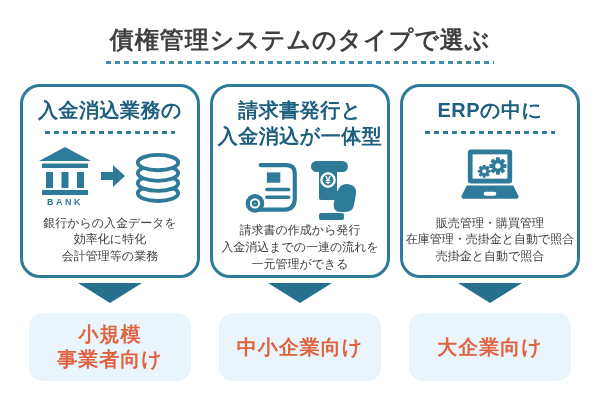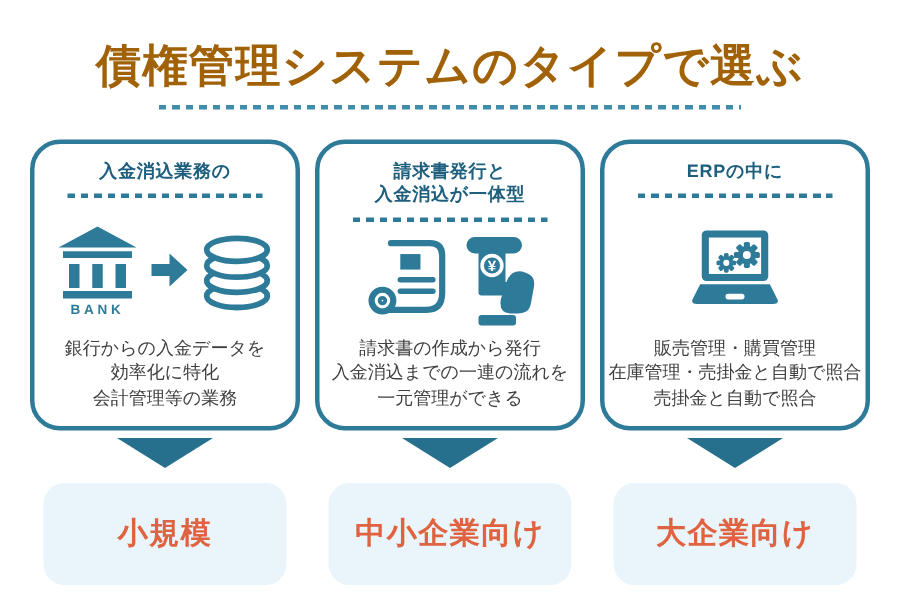--- a/index.html
+++ b/index.html
@@ -5,38 +5,38 @@
   * { margin:0; padding:0; box-sizing:border-box; }
   body { background:#fff; font-family:"Liberation Sans","DejaVu Sans",sans-serif; }
   .canvas{
     width:600px; height:400px; background:#ffffff; overflow:hidden;
     position:relative; margin:0 auto;
   }
   
   .header{ padding-top:24px; text-align:center; }
   .page-title{
     display:inline-block;
-    font-size:30px; font-weight:bold; letter-spacing:1px;
-    color:#a16207;
+    font-size:24px; font-weight:bold; letter-spacing:1px;
+    color:#404040;
   }
   .title-underline{
     width:388px; height:3px; margin:5px auto 0;
     background:repeating-linear-gradient(90deg,#3f8cab 0 5px,transparent 5px 9px);
   }
   
   .cols{ display:flex; justify-content:space-between; padding:0 20px; margin-top:20px; }
   .col{ width:180px; display:flex; flex-direction:column; align-items:center; }
   .card{
     width:180px; height:194px;
     border:3px solid #2e7b99; border-radius:20px; background:#fff;
     display:flex; flex-direction:column; align-items:center;
     padding-top:11px;
   }
   .card-title{
-    font-size:12px; font-weight:bold; color:#1e5f7e;
+    font-size:20px; font-weight:bold; color:#1e5f7e;
     line-height:1.28; text-align:center; letter-spacing:0.5px;
   }
   .card-divider{
     width:130px; height:3px; margin:7px auto 4px;
     background:repeating-linear-gradient(90deg,#2e7b99 0 5px,transparent 5px 9px);
   }
   .icon-row{
     flex:1; display:flex; align-items:center; justify-content:center; gap:7px;
     width:100%;
   }
@@ -107,20 +107,21 @@
         </div>
         <div class="card-desc">
           <div>銀行からの入金データを</div>
           <div>効率化に特化</div>
           <div>会計管理等の業務</div>
         </div>
       </div>
       <div class="down-arrow"></div>
       <div class="target-label">
         <div>小規模</div>
+        <div>事業者向け</div>
       </div>
     </div>
 
     <div class="col">
       <div class="card">
         <div class="card-title">
           <div>請求書発行と</div>
           <div>入金消込が一体型</div>
         </div>
         <div class="card-divider"></div>

